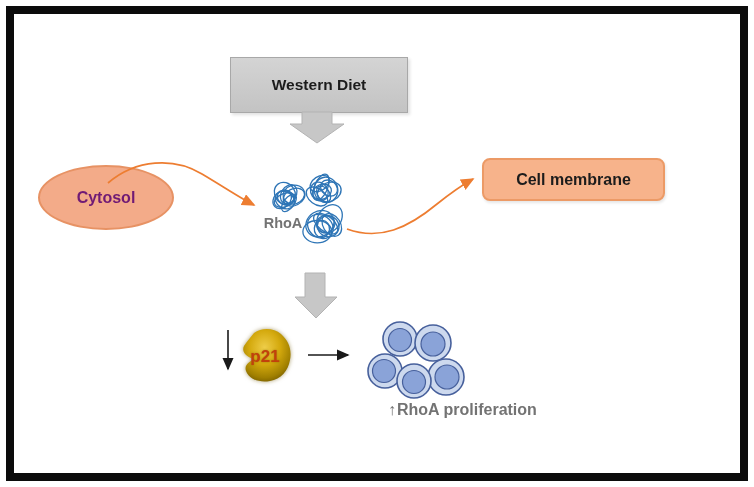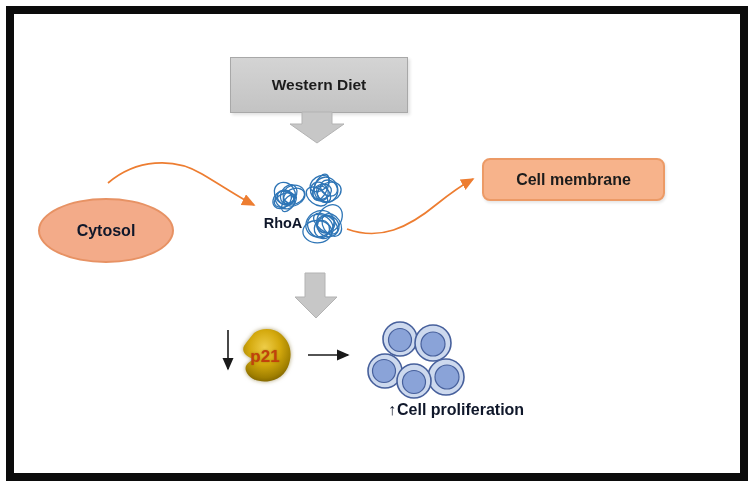--- a/index.html
+++ b/index.html
@@ -20,35 +20,35 @@
   .node { position: absolute; display: flex; align-items: center; justify-content: center; text-align: center; box-sizing: border-box; }
   .western-box {
     left: 230px; top: 57px; width: 178px; height: 56px;
     background: linear-gradient(#d4d4d4, #c3c3c3);
     border: 1px solid #a8a8a8;
     flex-direction: column;
     font-weight: bold; font-size: 15.5px; line-height: 1.3; color: #1c1c1c;
     box-shadow: 2px 2px 3px rgba(0,0,0,0.12);
   }
   .cytosol {
-    left: 38px; top: 198px; width: 136px; height: 65px;
+    left: 38px; top: 165px; width: 136px; height: 65px;
     background: #f3ab89;
     border: 2px solid #e79264;
     border-radius: 50%;
-    font-weight: bold; font-size: 16px; color: #0f172a;
+    font-weight: bold; font-size: 16px; color: #701a75;
   }
   .membrane-box {
     left: 482px; top: 158px; width: 183px; height: 43px;
     background: #f7b38b;
     border: 2px solid #ec9a66;
     border-radius: 8px;
     font-weight: bold; font-size: 16px; color: #1c1c1c;
     box-shadow: 1px 2px 3px rgba(0,0,0,0.10);
   }
-  .label { position: absolute; font-weight: bold; color: #0f172a; }
+  .label { position: absolute; font-weight: bold; color: #737373; }
   .rhoa-label { left: 259px; top: 215px; width: 48px; font-size: 14.5px; text-align: center; }
   .p21-label { left: 243px; top: 347px; width: 44px; font-size: 17px; text-align: center; color: #c2410c; text-shadow: 0 0 2px rgba(120,90,0,0.6); }
   .prolif-label { left: 388px; top: 401px; font-size: 16px; white-space: nowrap; }
   .prolif-label .up { font-weight: bold; margin-right: 1px; }
   svg.art { position: absolute; left: 0; top: 0; pointer-events: none; }
   .rhoa-scribble { fill: none; stroke: #2e75b6; stroke-width: 1.3; stroke-linecap: round; }
 </style>
 </head>
 <body>
 
@@ -158,15 +158,15 @@
       <g>
         <circle cx="414" cy="381" r="17" fill="#cdd9ee"></circle>
         <circle cx="414" cy="382" r="11.5" fill="#8aa3d8" stroke-width="1.2"></circle>
       </g>
     </g>
   </svg>
 
   <div class="label rhoa-label">RhoA</div>
   <div class="label p21-label">p21</div>
   <div class="label prolif-label">
-    <span class="up">↑</span><span>Cell proliferation</span>
+    <span class="up">↑</span><span>RhoA proliferation</span>
   </div>
 </div>
 
 </body></html>

